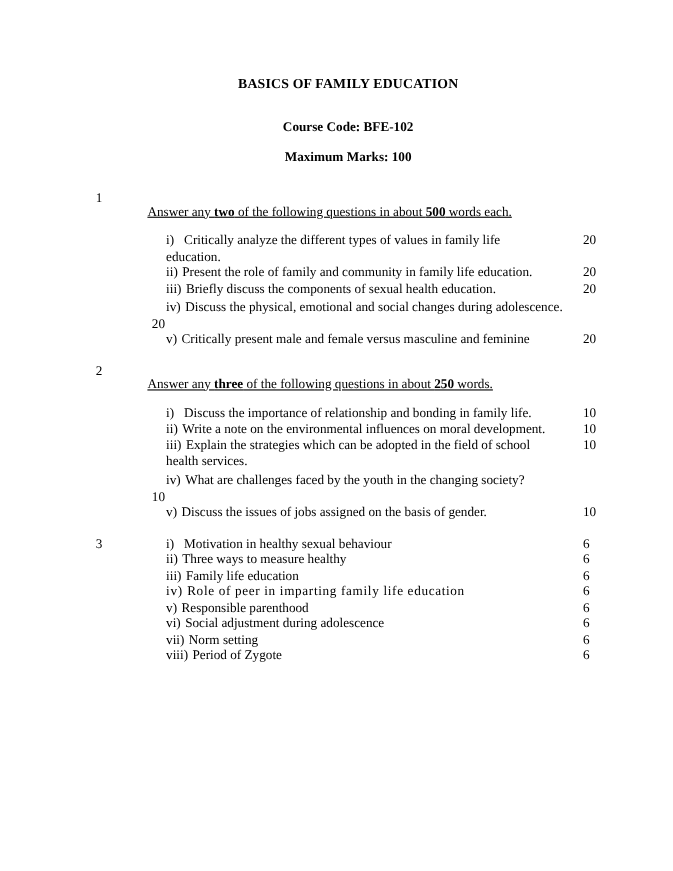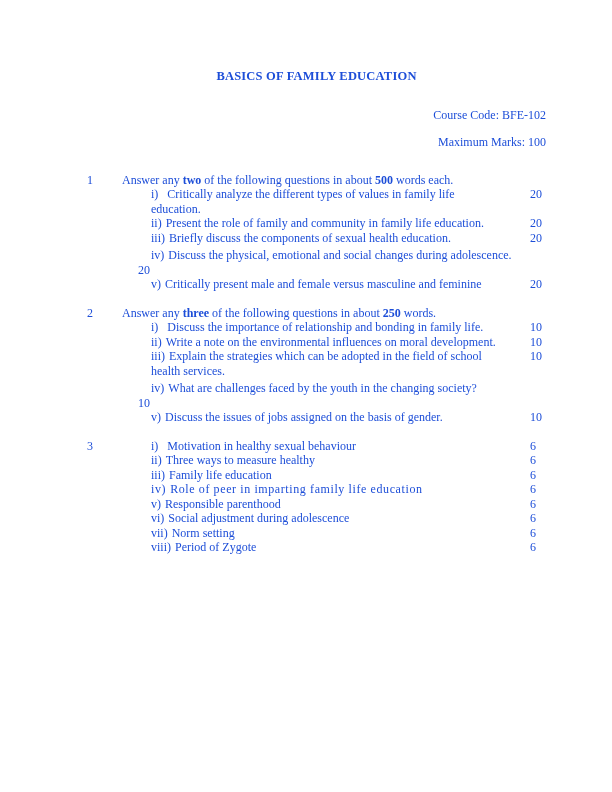--- a/index.html
+++ b/index.html
@@ -10,50 +10,50 @@
   .page {
     position: relative;
     width: 612px;
     height: 792px;
     background: #ffffff;
     box-sizing: border-box;
     padding: 69px 66px 0 87px;
     font-family: "Liberation Serif", serif;
     font-size: 12px;
     line-height: 14.5px;
-    color: #1d4ed8;
+    color: #000000;
     overflow: hidden;
   }
   .doc-title {
     text-align: center;
     font-weight: bold;
     font-size: 12.5px;
     letter-spacing: 0.2px;
   }
   .hdr-right {
-    text-align: right;
-    font-weight: normal;
+    text-align: center;
+    font-weight: bold;
   }
   .hdr-course { margin-top: 24px; }
   .hdr-marks  { margin-top: 13px; }
 
   .question {
     display: flex;
     align-items: flex-start;
   }
   #q1 { margin-top: 23px; }
   #q2, #q3 { margin-top: 14px; }
 
   .q-num {
     width: 35px;
     flex-shrink: 0;
   }
   .q-body { flex: 1; }
 
-  .instruction { margin: 0; }
+  .instruction { margin: 12px; text-decoration: underline; }
 
   .item {
     display: flex;
     align-items: flex-start;
   }
   .item-text {
     flex: 1;
     padding-right: 10px;
     margin-left: 29px;
   }

